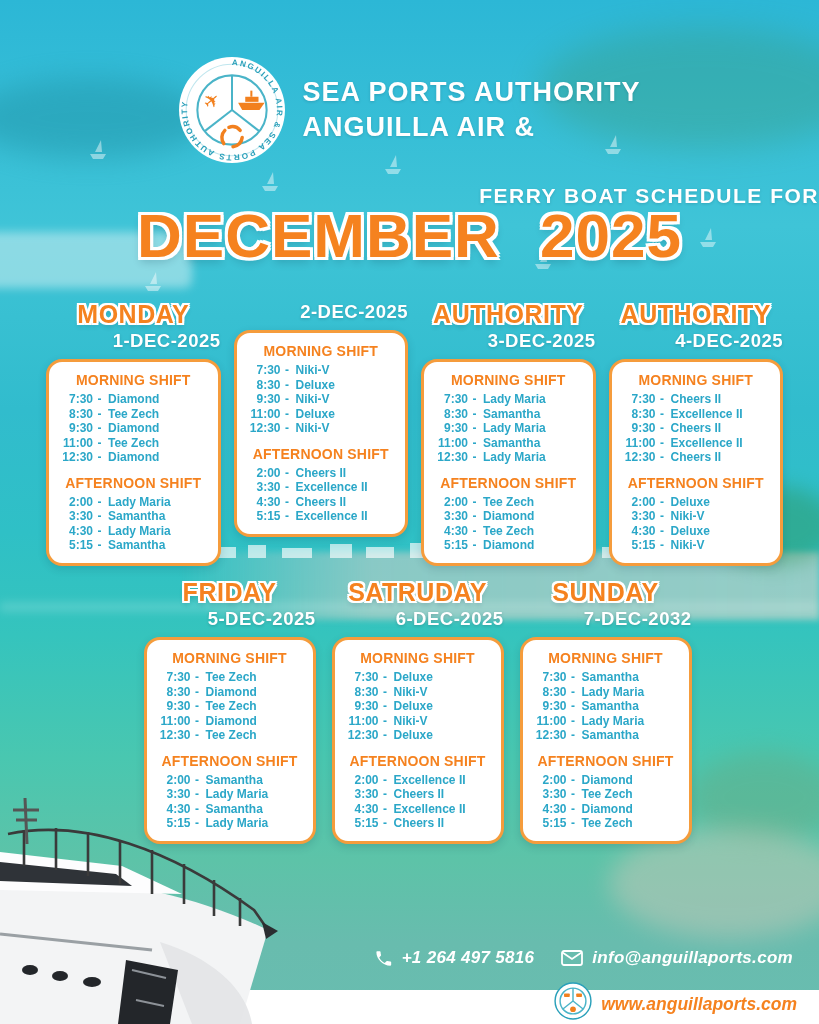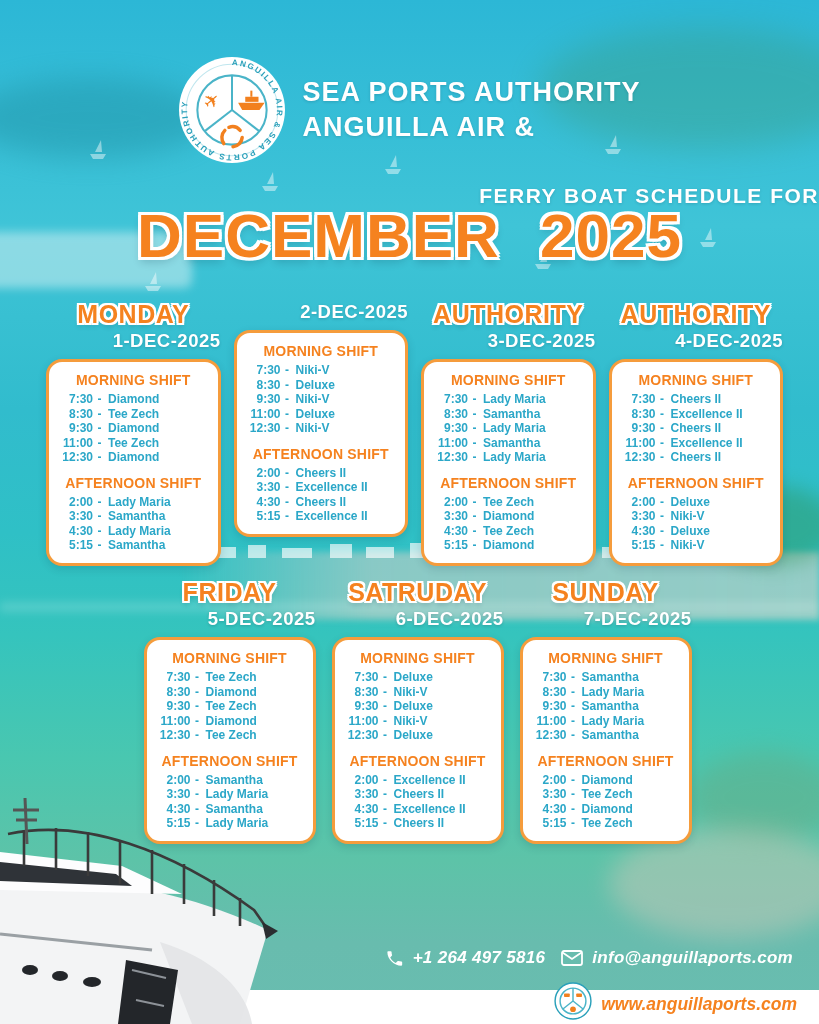--- a/index.html
+++ b/index.html
@@ -50,21 +50,21 @@
   }
   .shift-label{margin:0 0 4px;text-align:center;color:#f5821f;font-size:14px;line-height:16px;font-weight:900;letter-spacing:.2px;white-space:nowrap;}
   .shift-label.afternoon{margin-top:10px;}
   .entry{display:grid;grid-template-columns:44px 13px 1fr;color:#2ba7c8;font-weight:800;font-size:12px;line-height:14.5px;}
   .entry .t{text-align:right;}
   .entry .s{text-align:center;}
   .entry .b{text-align:left;padding-left:2px;white-space:nowrap;}
   
   .footer-white{position:absolute;left:0;top:990px;width:100%;height:34px;background:#ffffff;z-index:5;}
   .yacht{position:absolute;left:0;top:792px;z-index:6;pointer-events:none;}
-  .contact-row{position:absolute;top:948px;right:26px;display:flex;align-items:center;gap:16px;z-index:10;color:#ffffff;font-style:italic;font-weight:700;font-size:17px;letter-spacing:.3px;}
+  .contact-row{position:absolute;top:948px;right:26px;display:flex;align-items:center;gap:27px;z-index:10;color:#ffffff;font-style:italic;font-weight:700;font-size:17px;letter-spacing:.3px;}
   .contact-item{display:flex;align-items:center;gap:9px;cursor:pointer;}
   .website-row{position:absolute;top:988px;right:22px;display:flex;align-items:center;gap:9px;z-index:10;color:#f5821f;font-style:italic;font-weight:800;font-size:17.5px;cursor:pointer;}
   .website-row svg{margin-top:-6px;}
 </style>
 </head>
 <body>
 
 <div class="poster">
 
   <div class="blob hill-l"></div>
@@ -529,21 +529,21 @@
     <span class="t">5:15</span>
     <span class="s">-</span>
     <span class="b">Cheers II</span>
   </div>
 </div>
     </div>
   </section>
 
   <section class="day-col">
     <h2 class="day-name">SUNDAY</h2>
-    <div class="day-date">7-DEC-2025</div>
+    <div class="day-date">7-DEC-2032</div>
     <div class="day-card">
       <h3 class="shift-label">MORNING SHIFT</h3>
       <div class="entries">
   <div class="entry">
     <span class="t">7:30</span>
     <span class="s">-</span>
     <span class="b">Samantha</span>
   </div>
 
   <div class="entry">

